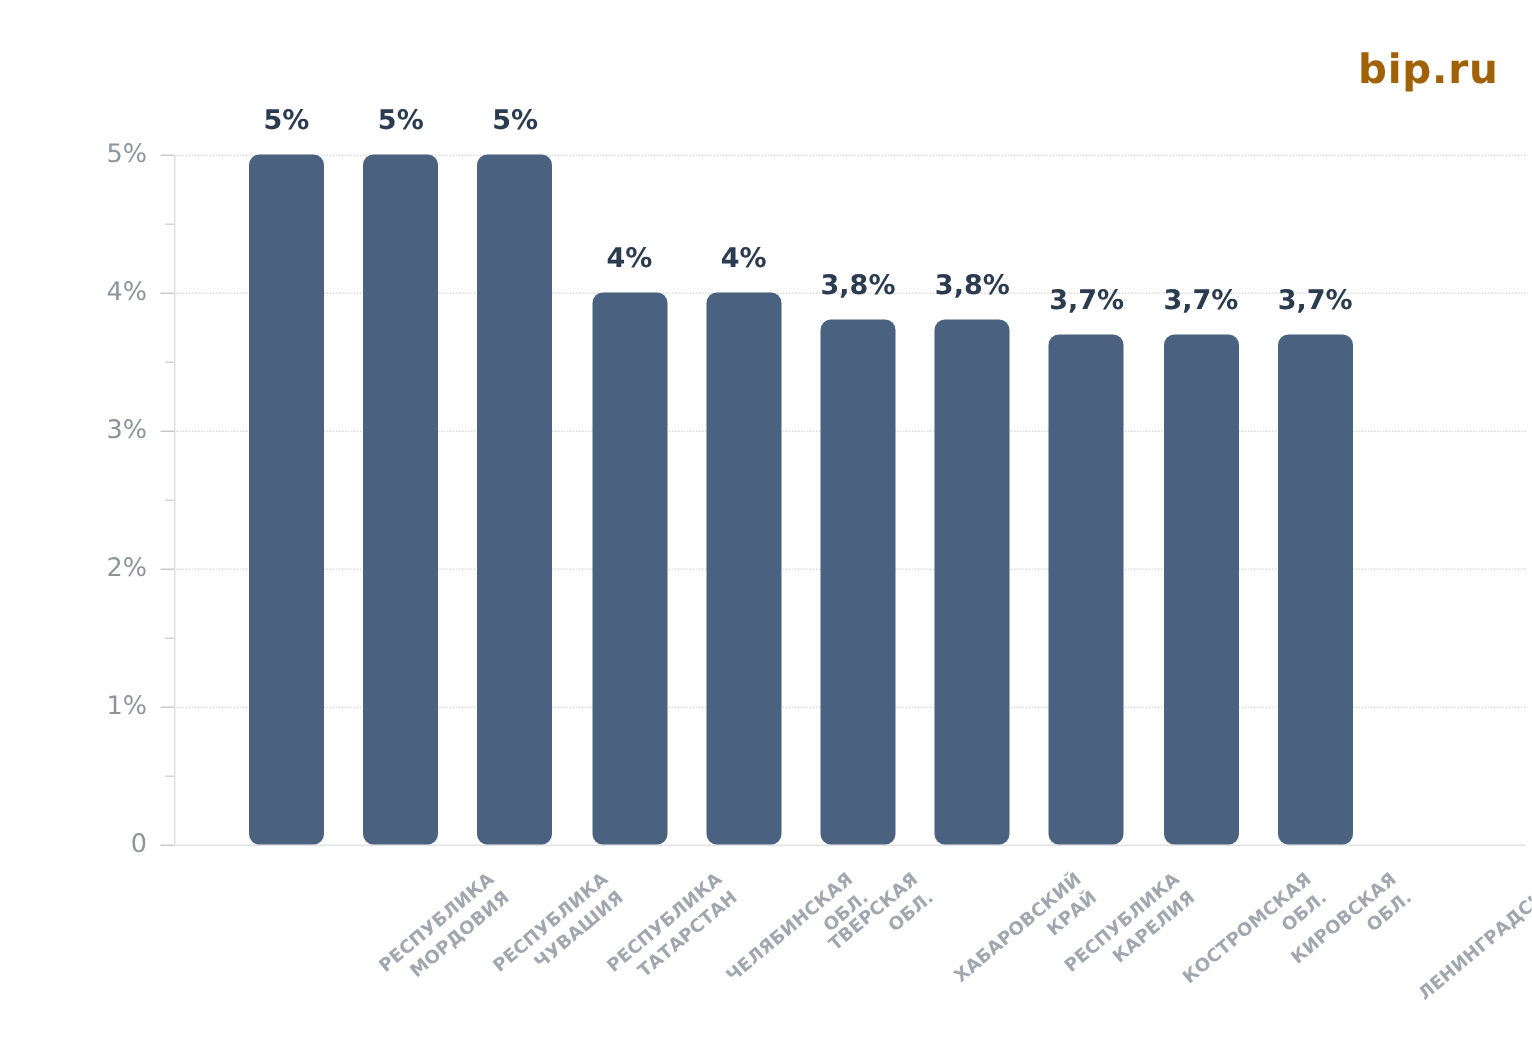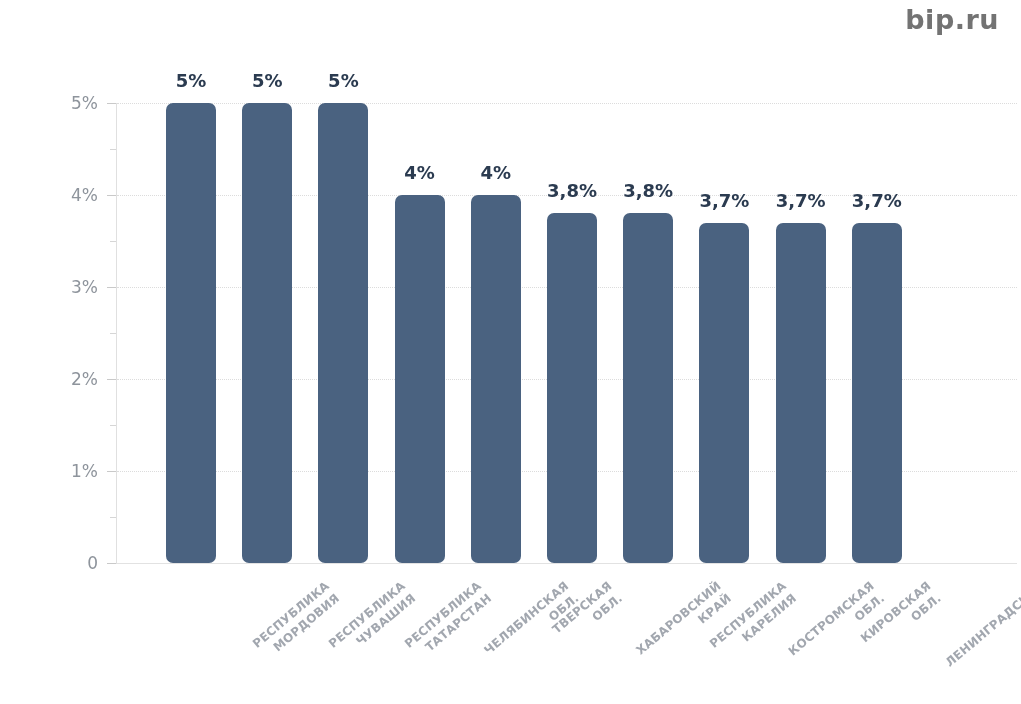--- a/index.html
+++ b/index.html
@@ -20,24 +20,24 @@
     left: 0;
     top: 0;
     width: 1021px;
     height: 704px;
   }
 
   
   #watermark {
     position: absolute;
     right: 22px;
-    top: 4px;
+    top: 31px;
     font-size: 27px;
     font-weight: 700;
-    color: #737373;
+    color: #a16207;
     letter-spacing: 0.5px;
     user-select: none;
   }
 
   
   #plot-area {
     position: absolute;
     left: 117px;
     top: 103px;
     width: 900px;

